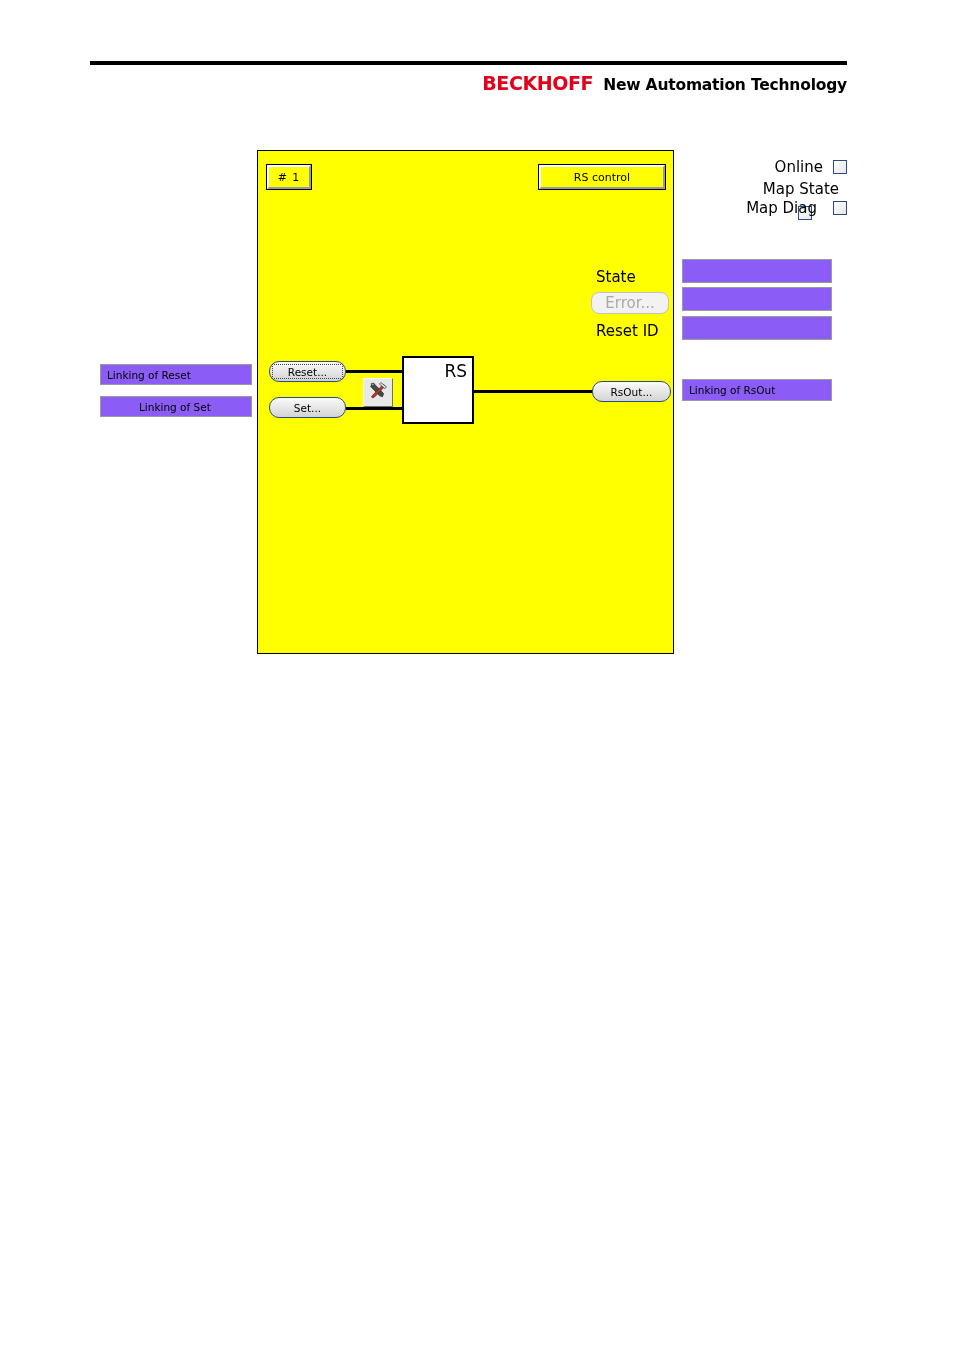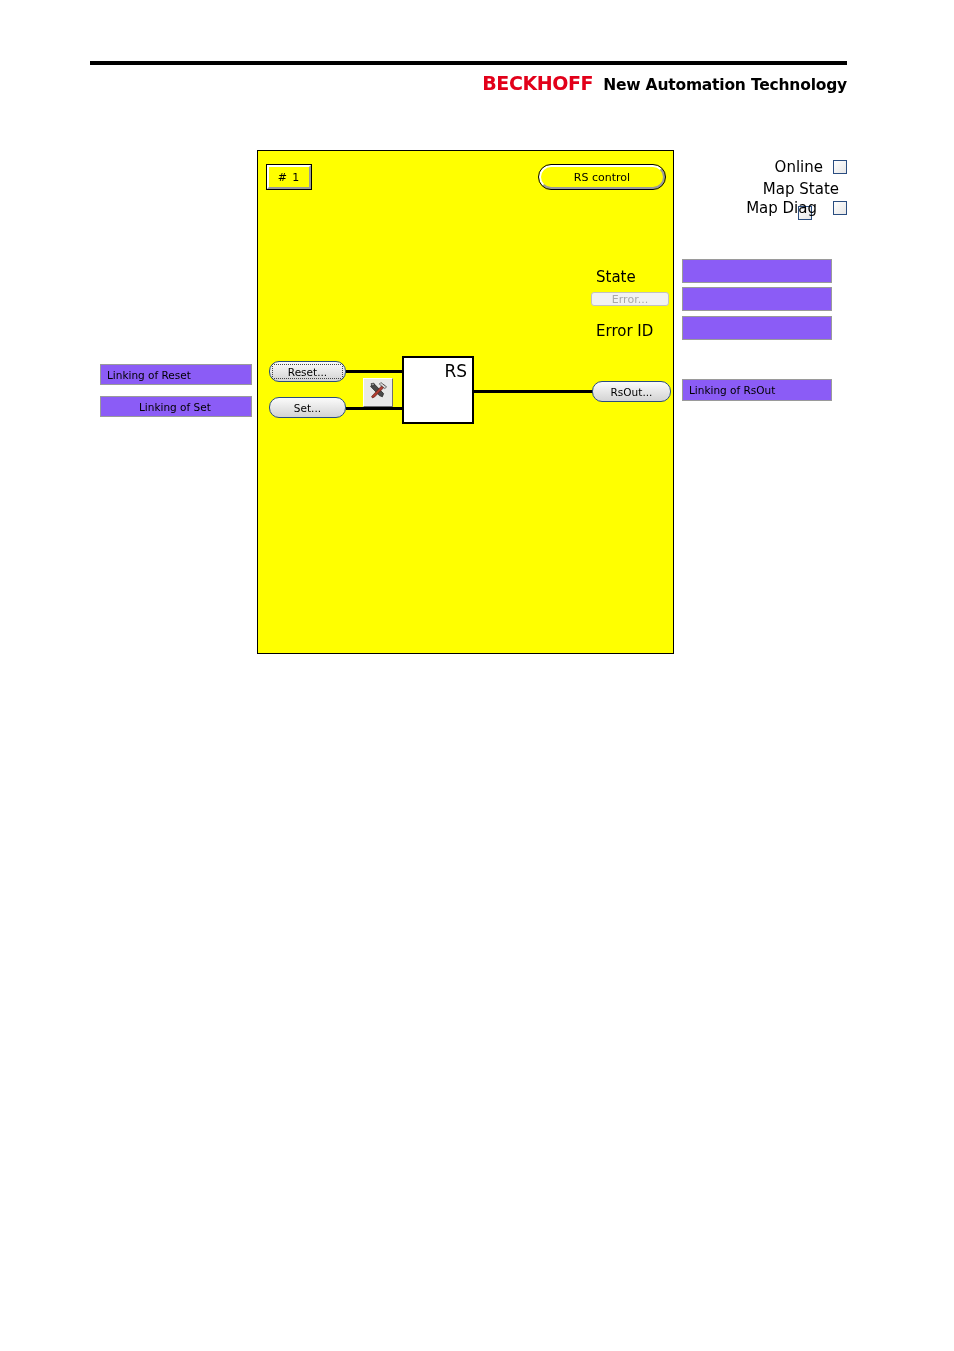--- a/index.html
+++ b/index.html
@@ -102,50 +102,49 @@
     height: 24px;
     font-size: 11px;
     letter-spacing: 1px;
   }
   #btn-rs-control {
     left: 281px;
     top: 14px;
     width: 126px;
     height: 24px;
     font-size: 11px;
-    border-radius: 12px;
   }
 
   
   .canvas-label {
     position: absolute;
     font-family: "DejaVu Sans", "Liberation Sans", sans-serif;
     font-size: 15px;
     color: #000000;
     white-space: nowrap;
   }
   #label-state  { left: 338px; top: 117px; }
   #label-errorid{ left: 338px; top: 171px; }
 
   
   #btn-error {
     left: 333px;
     top: 141px;
     width: 78px;
-    height: 14px;
+    height: 22px;
     background: #f2f2f2;
     border: 1.5px solid #c2c2c2;
-    border-radius: 3px;
+    border-radius: 8px;
     color: #a9a9a9;
     box-sizing: border-box;
     display: flex;
     align-items: center;
     justify-content: center;
     position: absolute;
-    font-size: 11px;
+    font-size: 15px;
     font-family: "DejaVu Sans", "Liberation Sans", sans-serif;
   }
 
   
   .btn-blue {
     position: absolute;
     box-sizing: border-box;
     font-family: "DejaVu Sans", "Liberation Sans", sans-serif;
     font-size: 10.5px;
     color: #000000;
@@ -285,21 +284,21 @@
 <div id="editor-panel">
 
   <div class="btn3d yellowface" id="btn-index"># 1</div>
 
   <div class="btn3d yellowface" id="btn-rs-control">RS control</div>
 
   <div class="canvas-label" id="label-state">State</div>
 
   <div id="btn-error">Error...</div>
 
-  <div class="canvas-label" id="label-errorid">Error ID</div>
+  <div class="canvas-label" id="label-errorid">Reset ID</div>
 
   <div class="wire" id="wire-reset"></div>
   <div class="wire" id="wire-set"></div>
   <div class="wire" id="wire-out"></div>
 
   <div class="btn-blue focused" id="btn-reset">Reset...</div>
   <div class="btn-blue" id="btn-set">Set...</div>
 
   <div id="btn-tools">
     <span>

